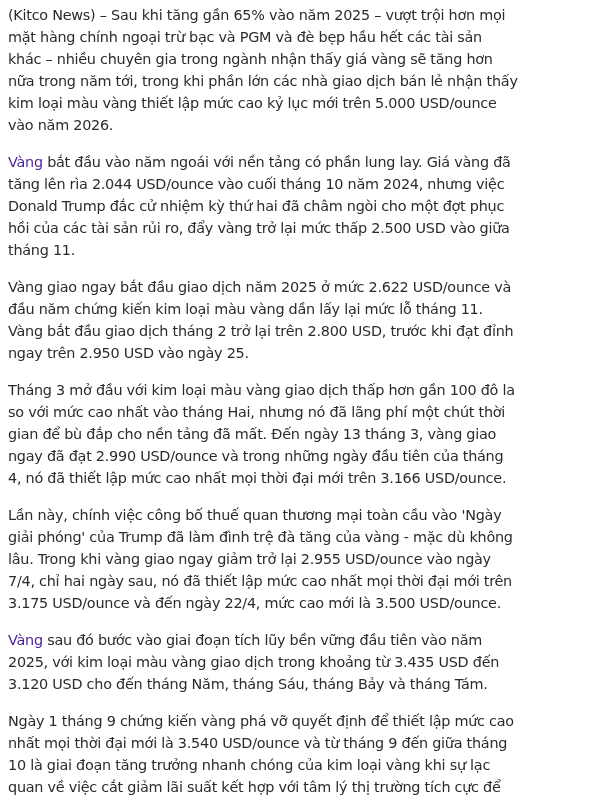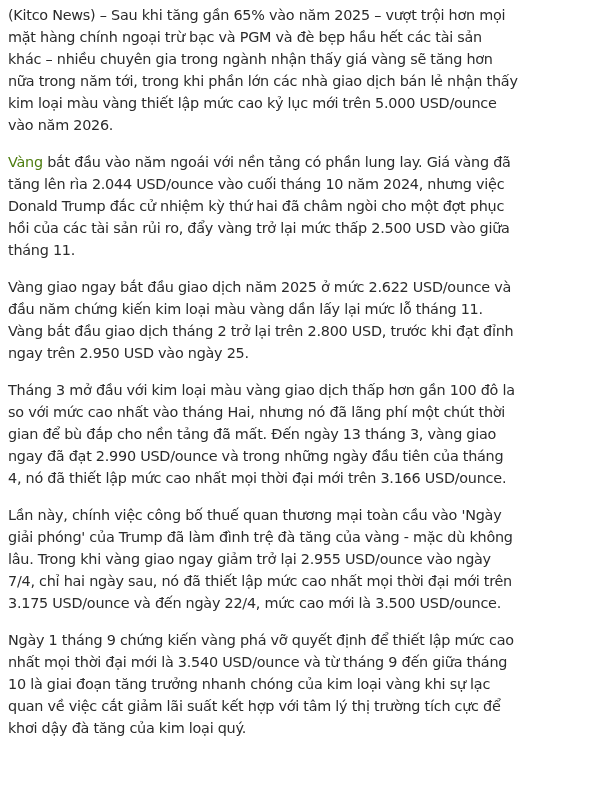--- a/index.html
+++ b/index.html
@@ -19,21 +19,21 @@
       font-family: "DejaVu Sans", sans-serif;
       font-size: 14.4px;
       line-height: 22px;
       color: #2b2b2b;
       letter-spacing: -0.25px;
     }
     .article p {
       margin: 0 0 15px 0;
     }
     .article a {
-      color: #4d7c0f;
+      color: #4c1d95;
       text-decoration: none;
     }
   </style>
 </head>
 <body>
 
 <div class="article">
   <p>
     <span>(Kitco News) – Sau khi tăng gần 65% vào năm 2025 – vượt trội hơn mọi mặt hàng chính ngoại trừ bạc và PGM và đè bẹp hầu hết các tài sản khác – nhiều chuyên gia trong ngành nhận thấy giá vàng sẽ tăng hơn nữa trong năm tới, trong khi phần lớn các nhà giao dịch bán lẻ nhận thấy kim loại màu vàng thiết lập mức cao kỷ lục mới trên 5.000 USD/ounce vào năm 2026.</span>
   </p>
@@ -43,15 +43,18 @@
   <p>
     <span>Vàng giao ngay bắt đầu giao dịch năm 2025 ở mức 2.622 USD/ounce và đầu năm chứng kiến kim loại màu vàng dần lấy lại mức lỗ tháng 11. Vàng bắt đầu giao dịch tháng 2 trở lại trên 2.800 USD, trước khi đạt đỉnh ngay trên 2.950 USD vào ngày 25.</span>
   </p>
   <p>
     <span>Tháng 3 mở đầu với kim loại màu vàng giao dịch thấp hơn gần 100 đô la so với mức cao nhất vào tháng Hai, nhưng nó đã lãng phí một chút thời gian để bù đắp cho nền tảng đã mất. Đến ngày 13 tháng 3, vàng giao ngay đã đạt 2.990 USD/ounce và trong những ngày đầu tiên của tháng 4, nó đã thiết lập mức cao nhất mọi thời đại mới trên 3.166 USD/ounce.</span>
   </p>
   <p>
     <span>Lần này, chính việc công bố thuế quan thương mại toàn cầu vào 'Ngày giải phóng' của Trump đã làm đình trệ đà tăng của vàng - mặc dù không lâu. Trong khi vàng giao ngay giảm trở lại 2.955 USD/ounce vào ngày 7/4, chỉ hai ngày sau, nó đã thiết lập mức cao nhất mọi thời đại mới trên 3.175 USD/ounce và đến ngày 22/4, mức cao mới là 3.500 USD/ounce.</span>
   </p>
   <p>
+    <a>Vàng</a><span> sau đó bước vào giai đoạn tích lũy bền vững đầu tiên vào năm 2025, với kim loại màu vàng giao dịch trong khoảng từ 3.435 USD đến 3.120 USD cho đến tháng Năm, tháng Sáu, tháng Bảy và tháng Tám.</span>
+  </p>
+  <p>
     <span>Ngày 1 tháng 9 chứng kiến vàng phá vỡ quyết định để thiết lập mức cao nhất mọi thời đại mới là 3.540 USD/ounce và từ tháng 9 đến giữa tháng 10 là giai đoạn tăng trưởng nhanh chóng của kim loại vàng khi sự lạc quan về việc cắt giảm lãi suất kết hợp với tâm lý thị trường tích cực để khơi dậy đà tăng của kim loại quý.</span>
   </p>
 </div>
 
 </body></html>

